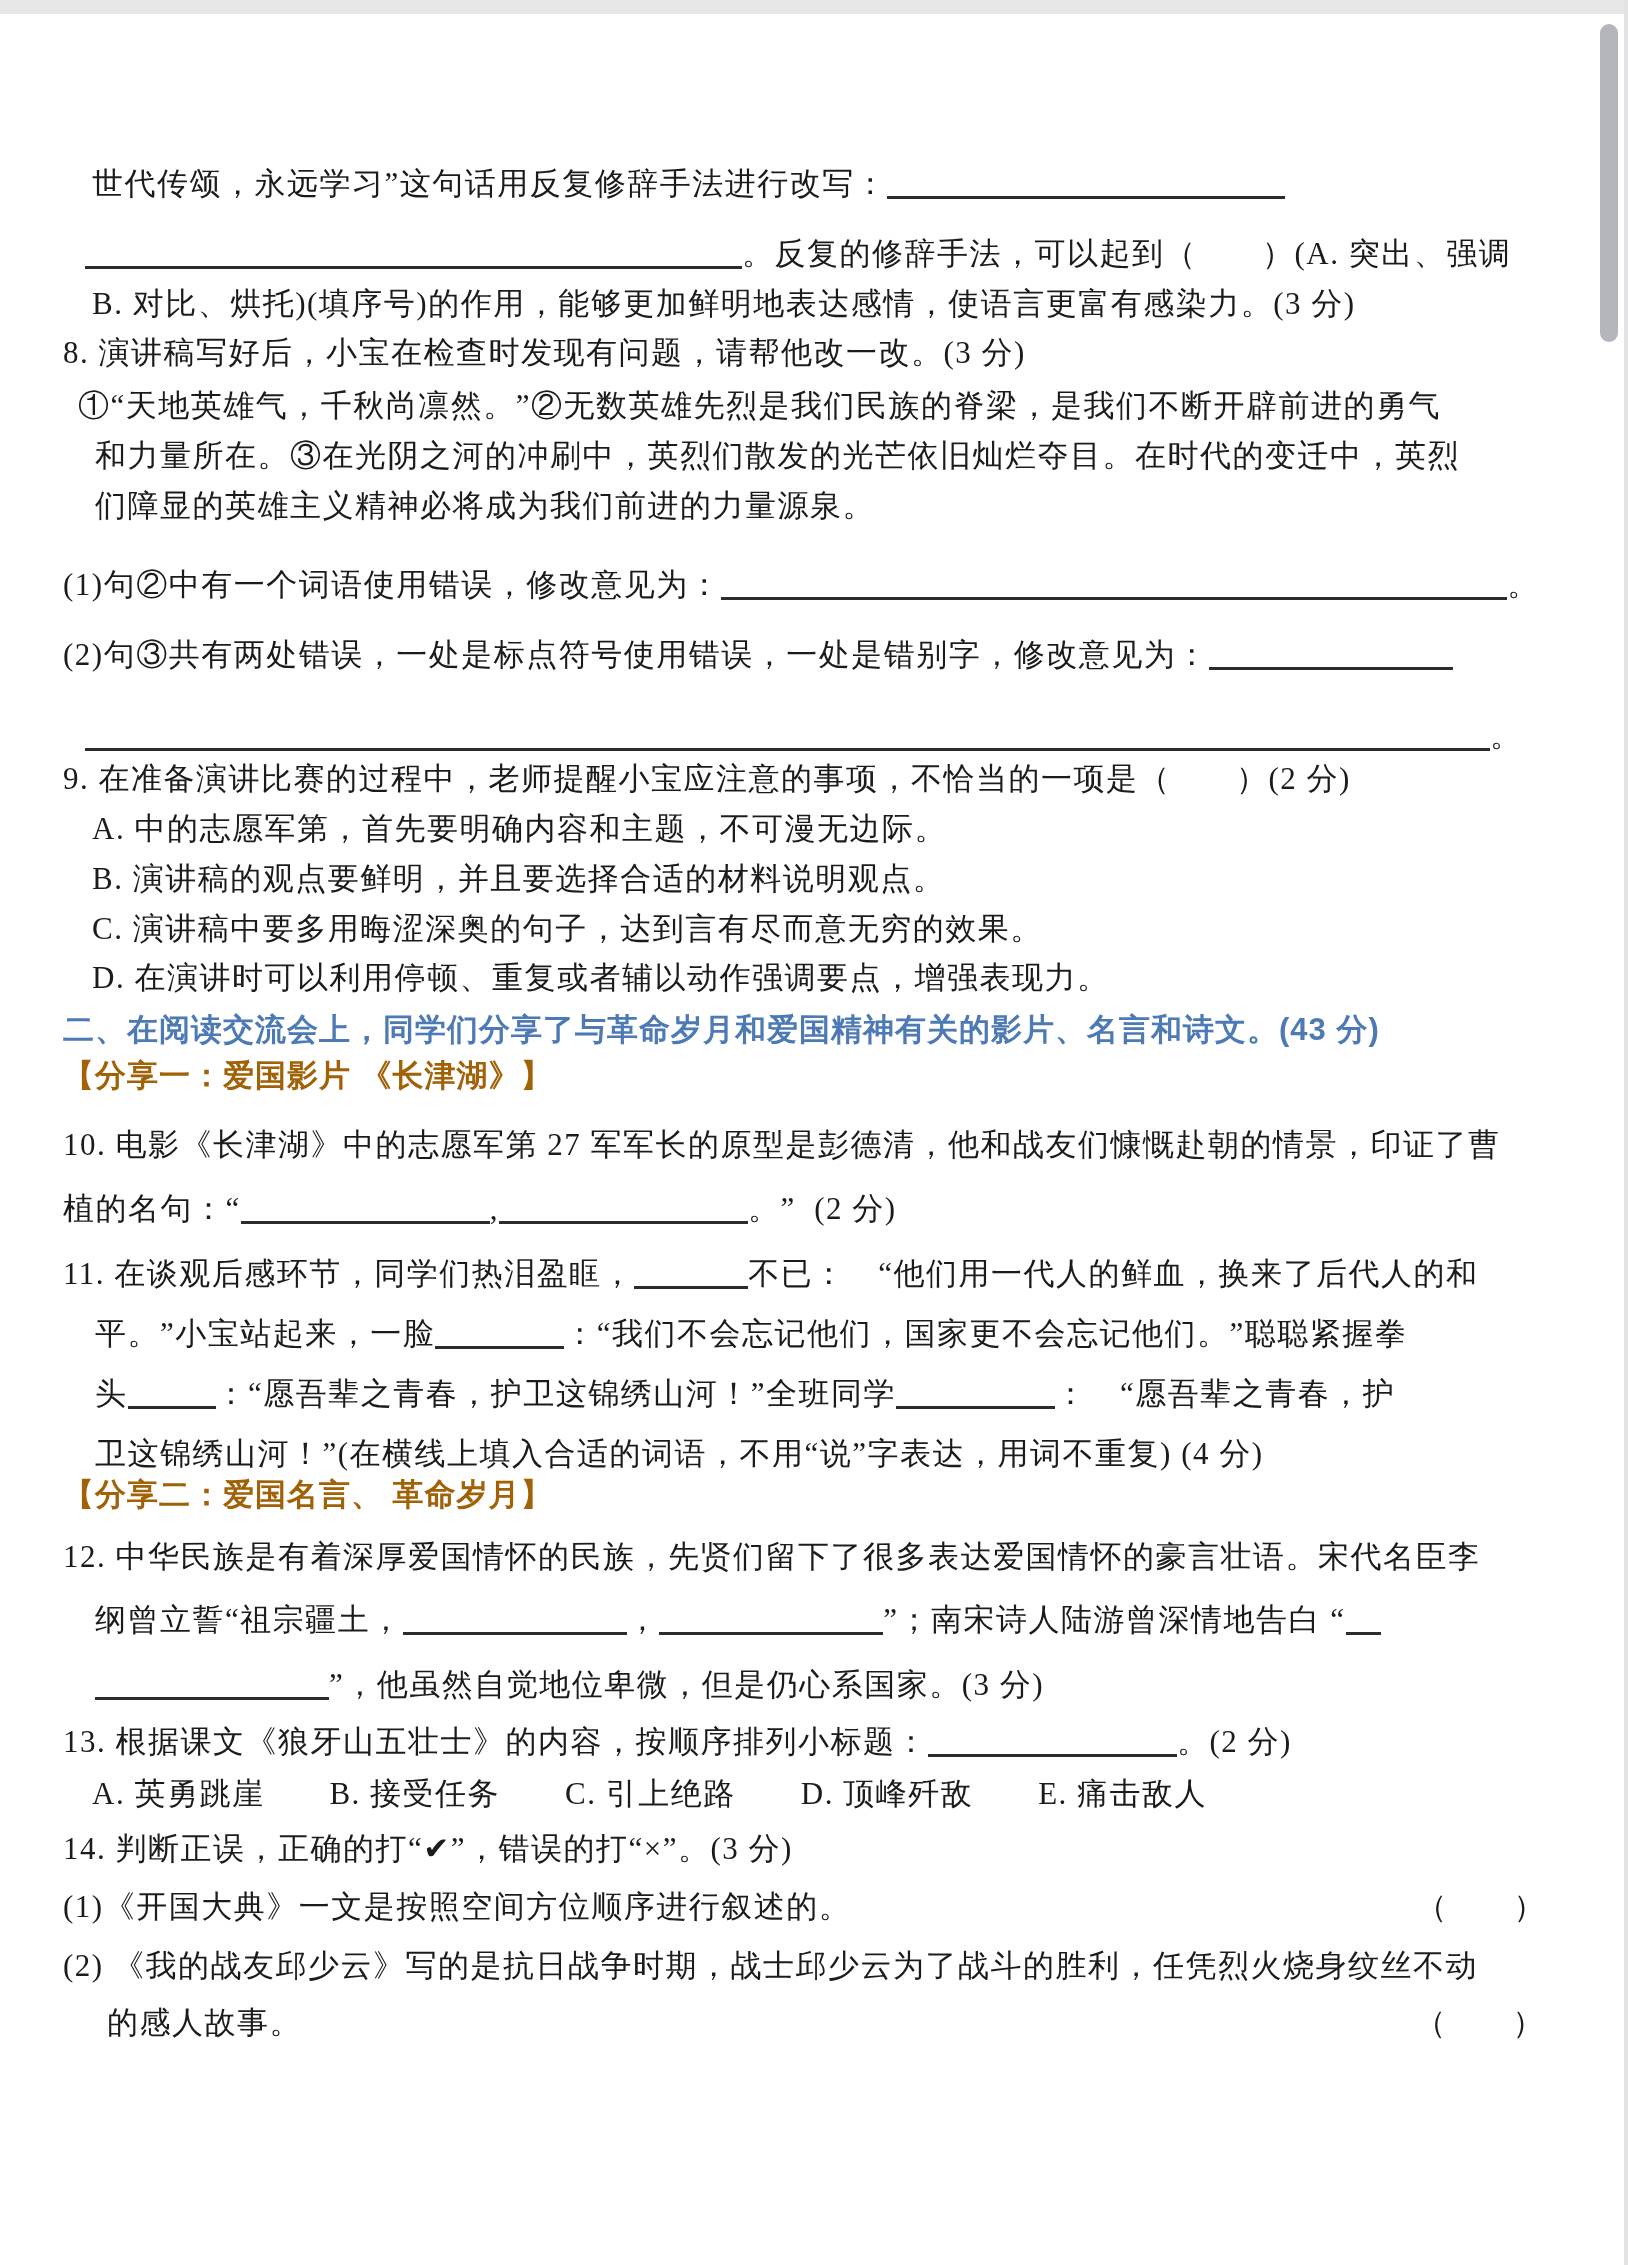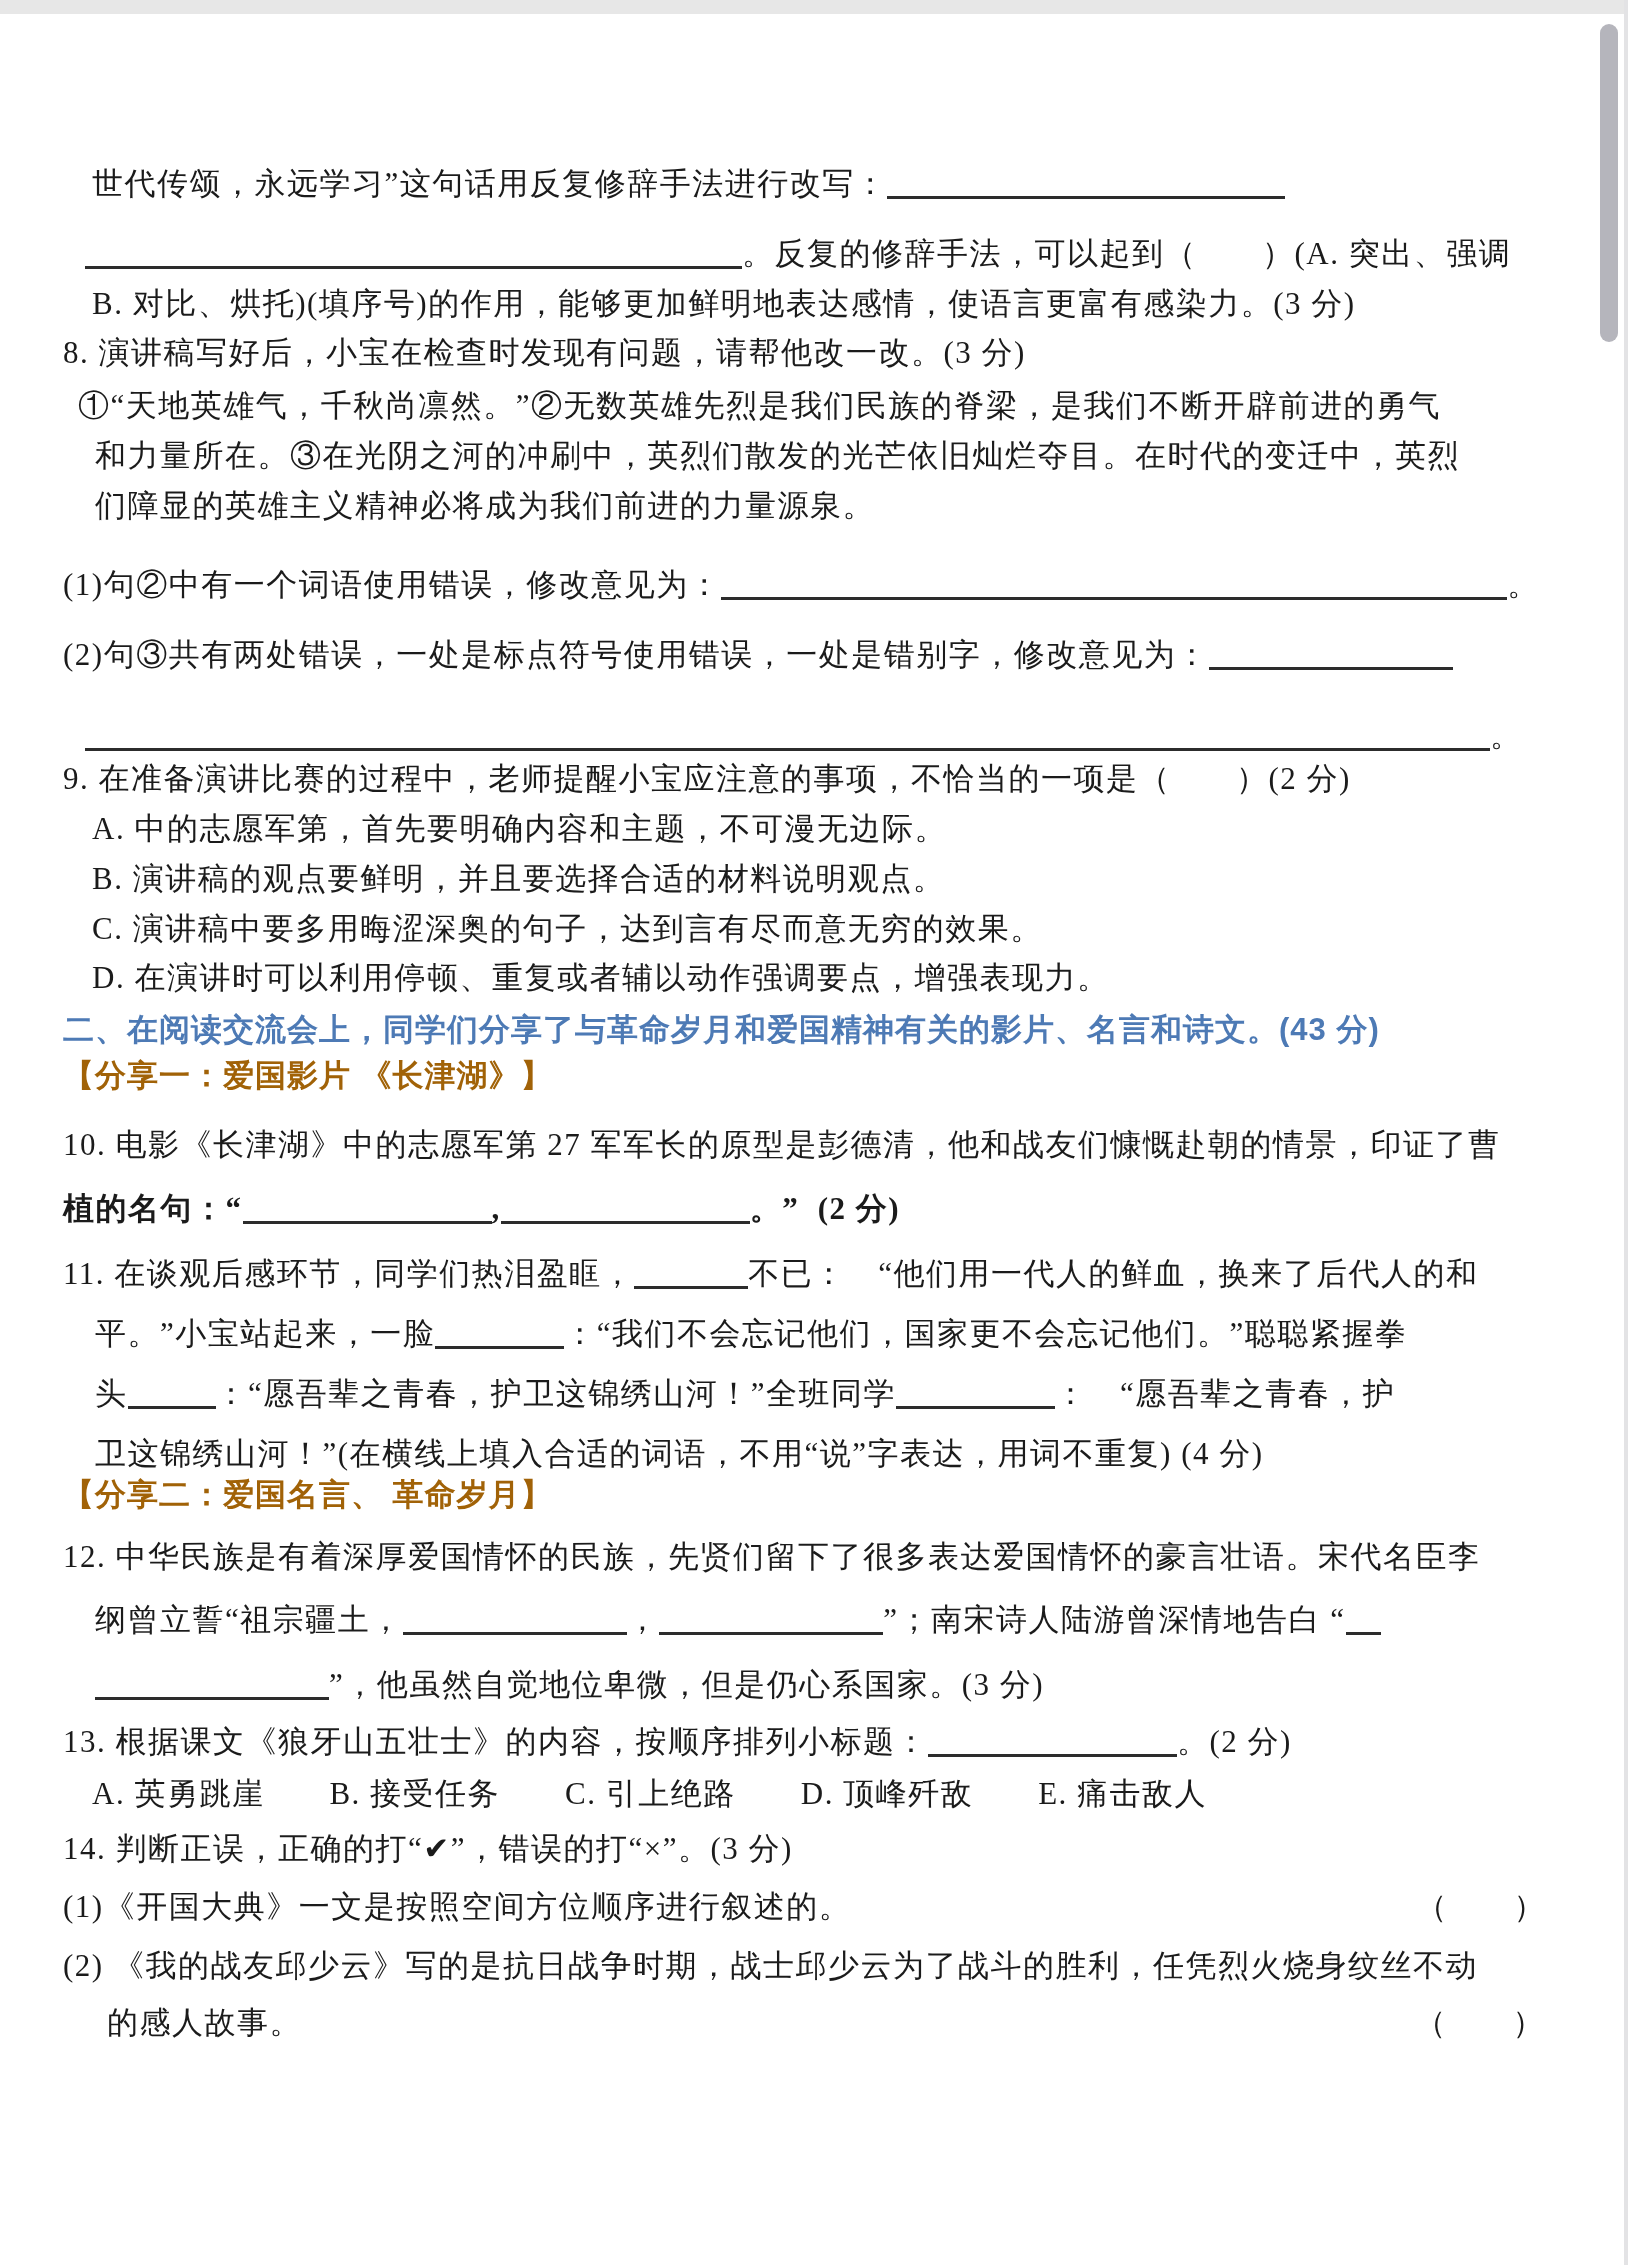--- a/index.html
+++ b/index.html
@@ -74,21 +74,21 @@
       <div class="line" style="top: 616px; left: 63px;"><span><span>(2)句③共有两处错误，一处是标点符号使用错误，一处是错别字，修改意见为：</span><span class="blank" style="width: 244px;"></span></span></div>
       <div class="line" style="top: 697px; left: 85px;"><span><span class="blank" style="width: 1405px;"></span><span>。</span></span></div>
       <div class="line" style="top: 740px; left: 63px; text-align: center;"><span><span>9. 在准备演讲比赛的过程中，老师提醒小宝应注意的事项，不恰当的一项是（　　）(2 分)</span></span></div>
       <div class="line" style="top: 790px; left: 92px;"><span><span>A. 中的志愿军第，首先要明确内容和主题，不可漫无边际。</span></span></div>
       <div class="line" style="top: 840px; left: 92px;"><span><span>B. 演讲稿的观点要鲜明，并且要选择合适的材料说明观点。</span></span></div>
       <div class="line" style="top: 890px; left: 92px;"><span><span>C. 演讲稿中要多用晦涩深奥的句子，达到言有尽而意无穷的效果。</span></span></div>
       <div class="line" style="top: 939px; left: 92px;"><span><span>D. 在演讲时可以利用停顿、重复或者辅以动作强调要点，增强表现力。</span></span></div>
       <div class="line heading-blue" style="top: 991px; left: 63px;"><span><span>二、在阅读交流会上，同学们分享了与革命岁月和爱国精神有关的影片、名言和诗文。(43 分)</span></span></div>
       <div class="line heading-bold" style="top: 1037px; left: 63px;"><span><span>【分享一：爱国影片 《长津湖》】</span></span></div>
       <div class="line" style="top: 1106px; left: 63px;"><span><span>10. 电影《长津湖》中的志愿军第 27 军军长的原型是彭德清，他和战友们慷慨赴朝的情景，印证了曹</span></span></div>
-      <div class="line" style="top: 1170px; left: 63px; font-weight: bold;"><span><span>植的名句：“</span><span class="blank" style="width: 249px;"></span><span>,</span><span class="blank" style="width: 249px;"></span><span>。”  (2 分)</span></span></div>
+      <div class="line" style="top: 1170px; left: 63px;"><span><span>植的名句：“</span><span class="blank" style="width: 249px;"></span><span>,</span><span class="blank" style="width: 249px;"></span><span>。”  (2 分)</span></span></div>
       <div class="line" style="top: 1235px; left: 63px;"><span><span>11. 在谈观后感环节，同学们热泪盈眶，</span><span class="blank" style="width: 114px;"></span><span>不已：　“他们用一代人的鲜血，换来了后代人的和</span></span></div>
       <div class="line" style="top: 1295px; left: 95px;"><span><span>平。”小宝站起来，一脸</span><span class="blank" style="width: 129px;"></span><span>：“我们不会忘记他们，国家更不会忘记他们。”聪聪紧握拳</span></span></div>
       <div class="line" style="top: 1355px; left: 95px;"><span><span>头</span><span class="blank" style="width: 88px;"></span><span>：“愿吾辈之青春，护卫这锦绣山河！”全班同学</span><span class="blank" style="width: 159px;"></span><span>：　“愿吾辈之青春，护</span></span></div>
       <div class="line" style="top: 1415px; left: 95px;"><span><span>卫这锦绣山河！”(在横线上填入合适的词语，不用“说”字表达，用词不重复) (4 分)</span></span></div>
       <div class="line heading-bold" style="top: 1456px; left: 63px;"><span><span>【分享二：爱国名言、 革命岁月】</span></span></div>
       <div class="line" style="top: 1518px; left: 63px;"><span><span>12. 中华民族是有着深厚爱国情怀的民族，先贤们留下了很多表达爱国情怀的豪言壮语。宋代名臣李</span></span></div>
       <div class="line" style="top: 1581px; left: 95px;"><span><span>纲曾立誓“祖宗疆土，</span><span class="blank" style="width: 224px;"></span><span>，</span><span class="blank" style="width: 224px;"></span><span>”；南宋诗人陆游曾深情地告白 “</span><span class="blank" style="width: 35px;"></span></span></div>
       <div class="line" style="top: 1646px; left: 95px;"><span><span class="blank" style="width: 234px;"></span><span>”，他虽然自觉地位卑微，但是仍心系国家。(3 分)</span></span></div>
       <div class="line" style="top: 1703px; left: 63px; font-family: Liberation Serif, serif;"><span><span>13. 根据课文《狼牙山五壮士》的内容，按顺序排列小标题：</span><span class="blank" style="width: 249px;"></span><span>。(2 分)</span></span></div>
       <div class="line" style="top: 1755px; left: 92px;"><span><span>A. 英勇跳崖　　B. 接受任务　　C. 引上绝路　　D. 顶峰歼敌　　E. 痛击敌人</span></span></div>

